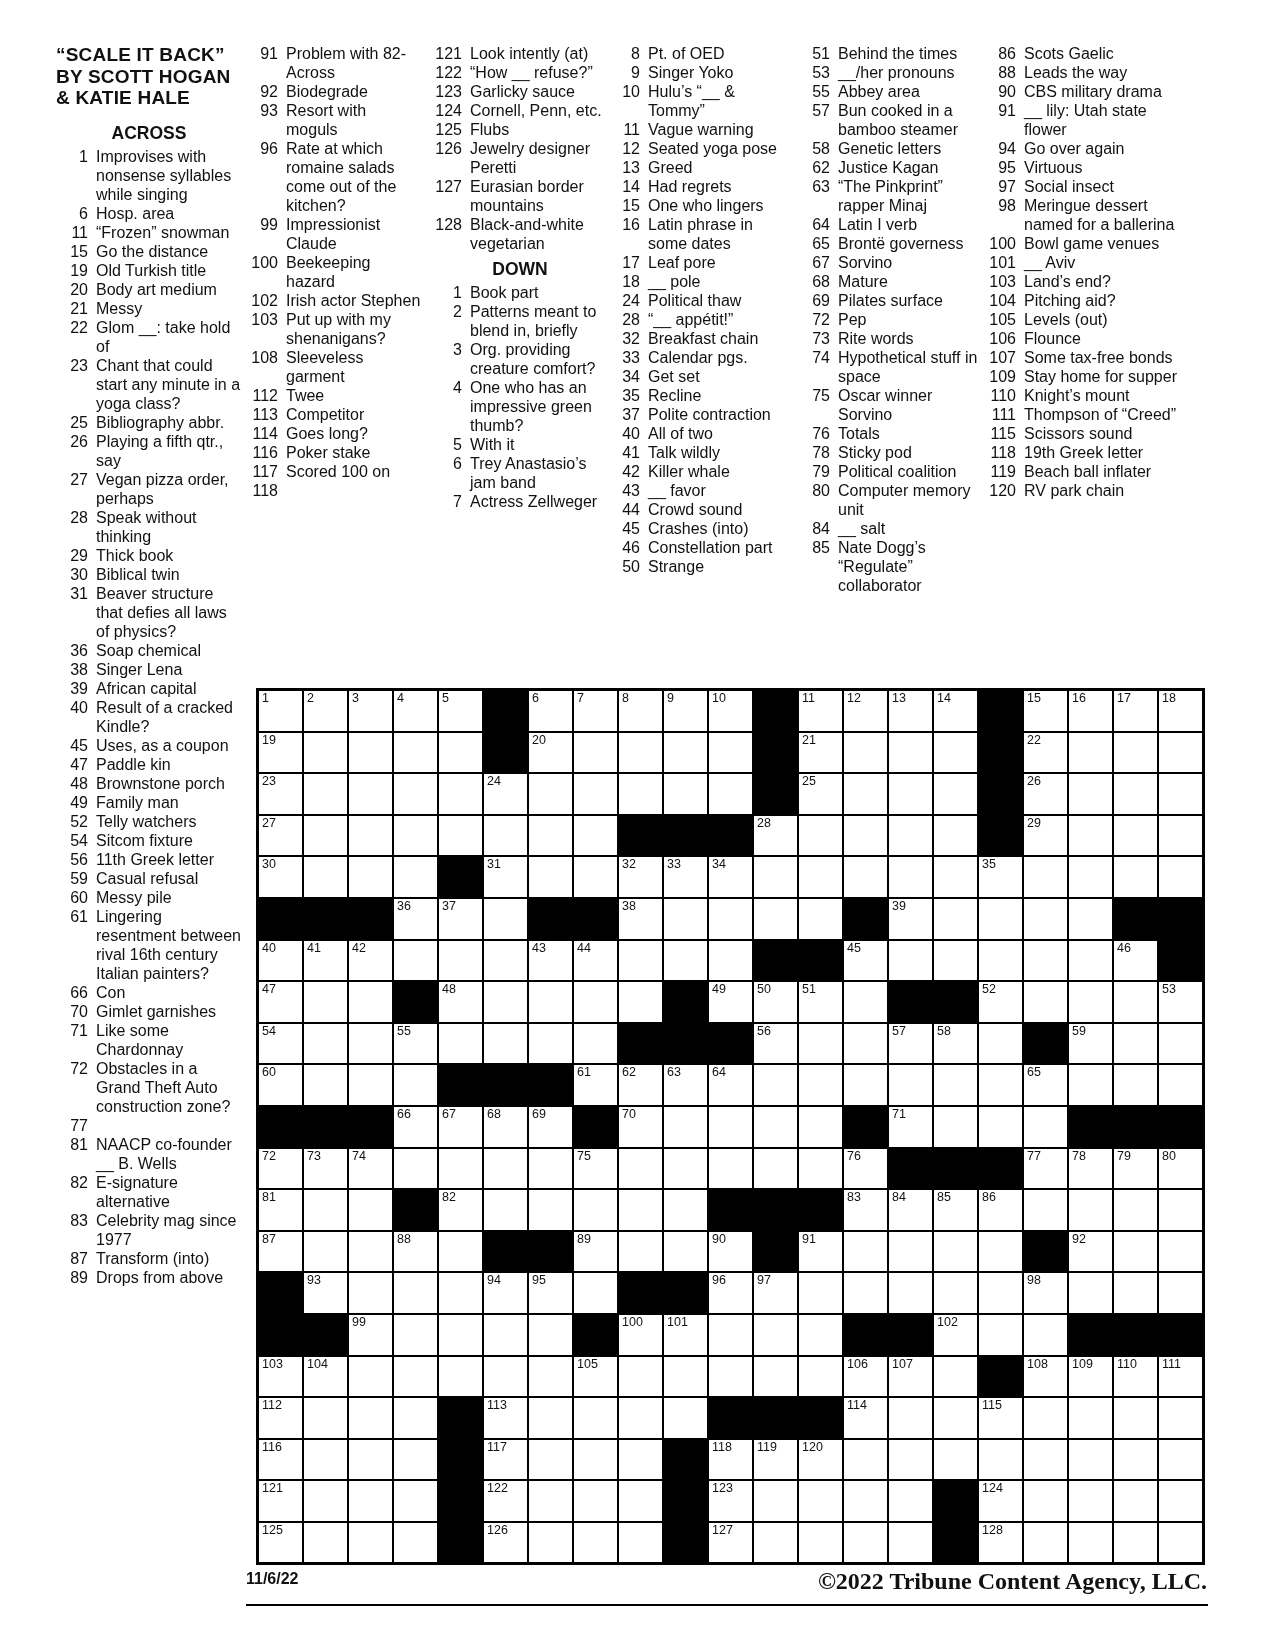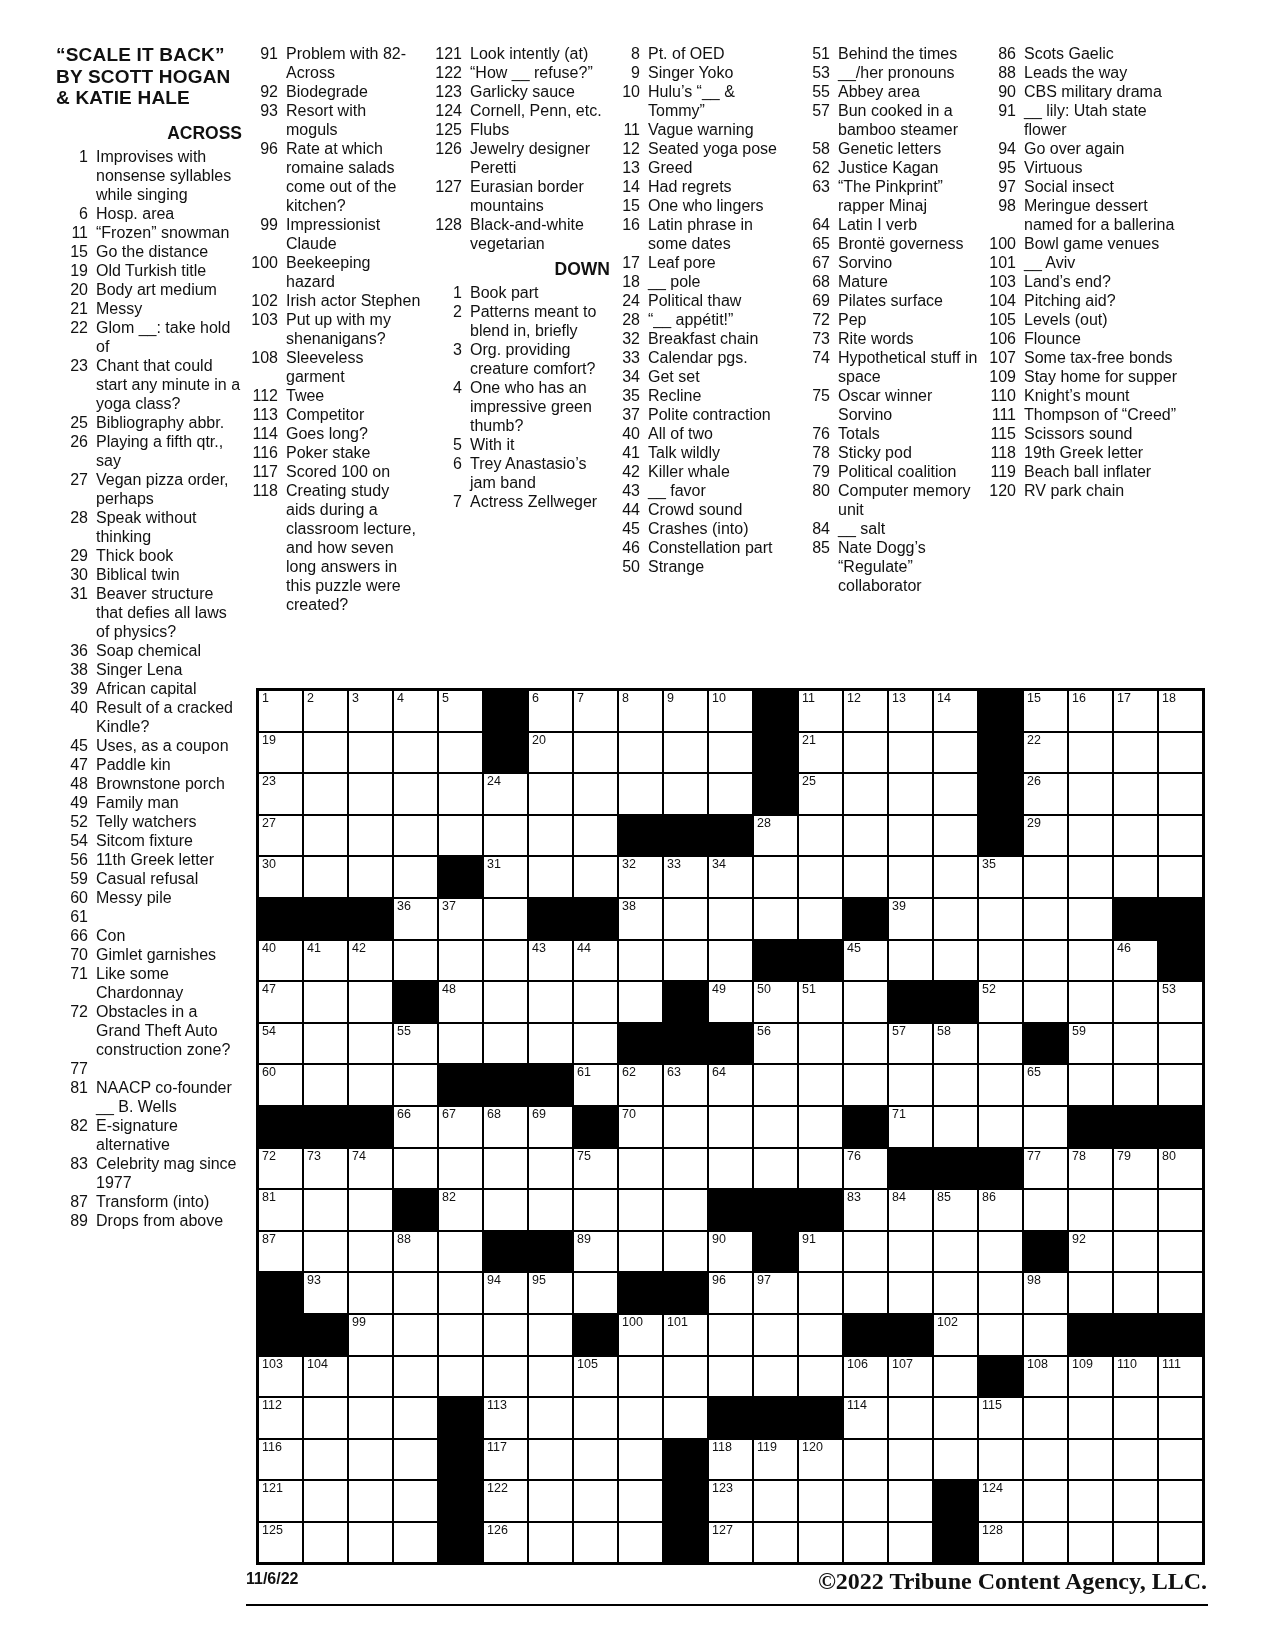--- a/index.html
+++ b/index.html
@@ -6,21 +6,21 @@
   body{width:1265px;height:1638px;position:relative;overflow:hidden;
        font-family:"Liberation Sans","DejaVu Sans",sans-serif;color:#111;}
   .col{position:absolute;top:44px;}
   #col1{left:56px;width:186px;}
   #col2{left:246px;width:176px;}
   #col3{left:430px;width:180px;}
   #col4{left:612px;width:180px;}
   #col5{left:794px;width:186px;}
   #col6{left:978px;width:202px;}
   .title{font-weight:bold;font-size:19px;line-height:21.5px;letter-spacing:.2px;margin-bottom:14px;}
-  .list-header{font-weight:bold;font-size:17.5px;text-align:right;margin:6px 0 3px 0;}
+  .list-header{font-weight:bold;font-size:17.5px;text-align:center;margin:6px 0 3px 0;}
   .clue{display:flex;font-size:16px;line-height:19px;}
   .cnum{flex:0 0 40px;text-align:right;padding-right:8px;box-sizing:border-box;}
   #col4 .cnum{flex-basis:36px;}
   #col5 .cnum{flex-basis:44px;}
   #col6 .cnum{flex-basis:46px;}
   .ctext{flex:1 1 auto;}
   #grid{position:absolute;left:256px;top:688px;background:#000;border:3px solid #000;
         display:grid;grid-template-columns:repeat(21,43px);grid-template-rows:repeat(21,39.6px);gap:2px;}
   .cell{background:#fff;position:relative;}
   .cell.black{background:#000;}
@@ -152,20 +152,21 @@
       <div class="clue">
         <span class="cnum">59</span>
         <span class="ctext">Casual refusal</span>
       </div>
       <div class="clue">
         <span class="cnum">60</span>
         <span class="ctext">Messy pile</span>
       </div>
       <div class="clue">
         <span class="cnum">61</span>
+        <span class="ctext">Lingering resentment between rival 16th century Italian painters?</span>
       </div>
       <div class="clue">
         <span class="cnum">66</span>
         <span class="ctext">Con</span>
       </div>
       <div class="clue">
         <span class="cnum">70</span>
         <span class="ctext">Gimlet garnishes</span>
       </div>
       <div class="clue">
@@ -255,21 +256,20 @@
       <div class="clue">
         <span class="cnum">116</span>
         <span class="ctext">Poker stake</span>
       </div>
       <div class="clue">
         <span class="cnum">117</span>
         <span class="ctext">Scored 100 on</span>
       </div>
       <div class="clue">
         <span class="cnum">118</span>
-        <span class="ctext">Creating study aids during a classroom lecture, and how seven long answers in this puzzle were created?</span>
       </div>
     </div>
 </div>
 
 <div class="col" id="col3">
   <div>
       <div class="clue">
         <span class="cnum">121</span>
         <span class="ctext">Look intently (at)</span>
       </div>

